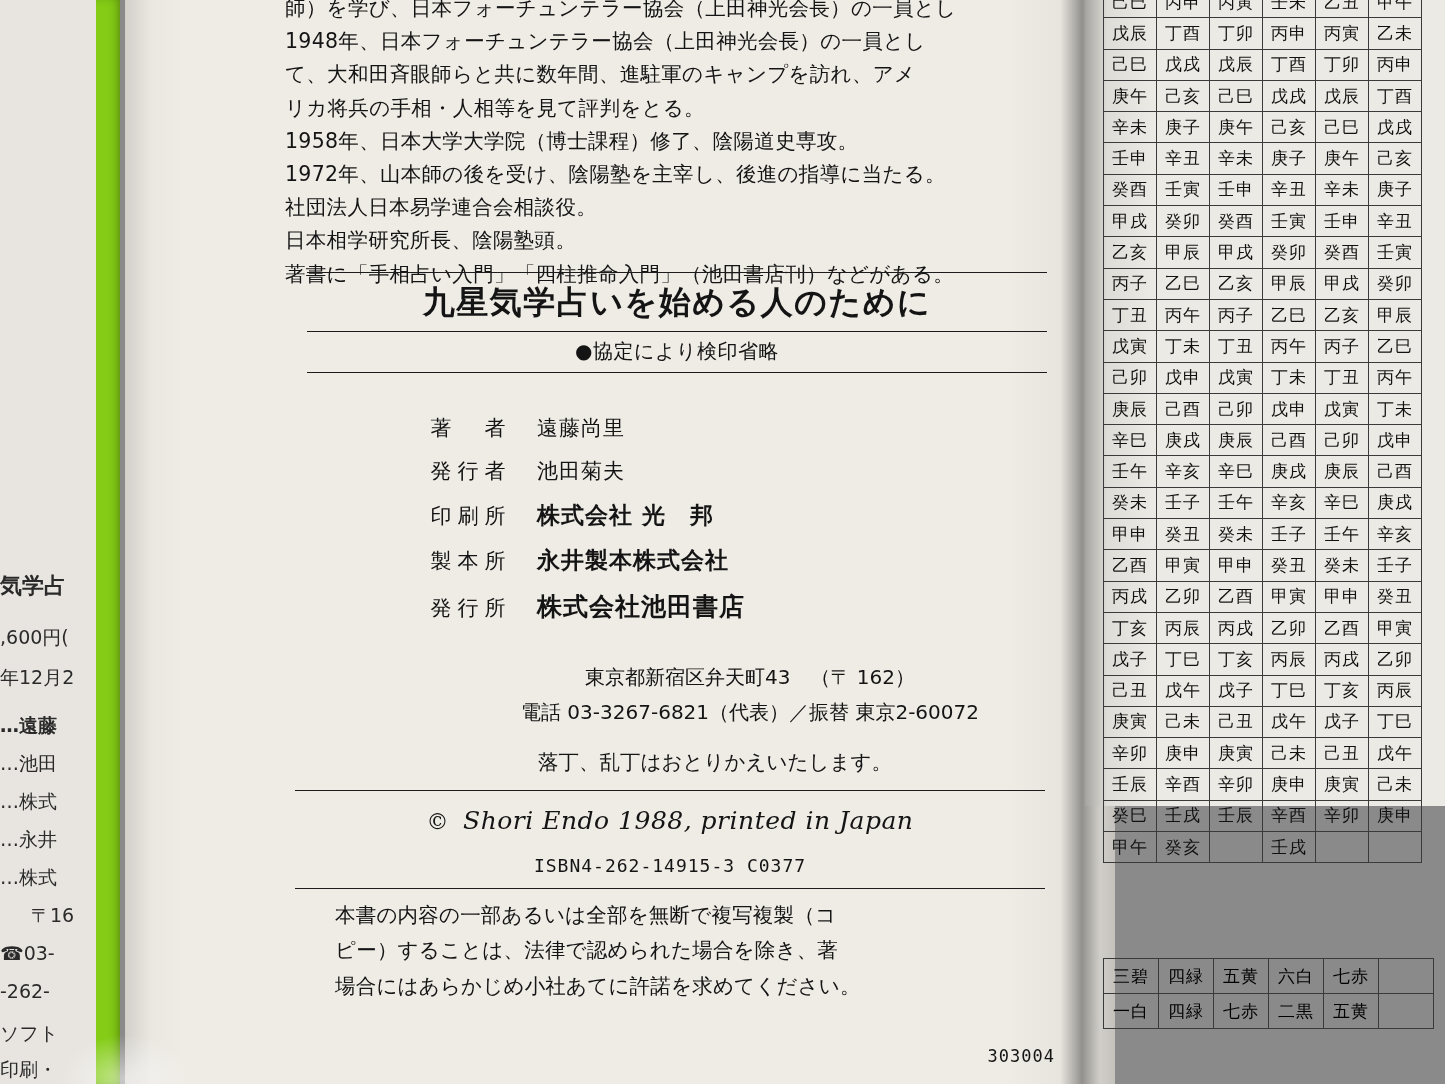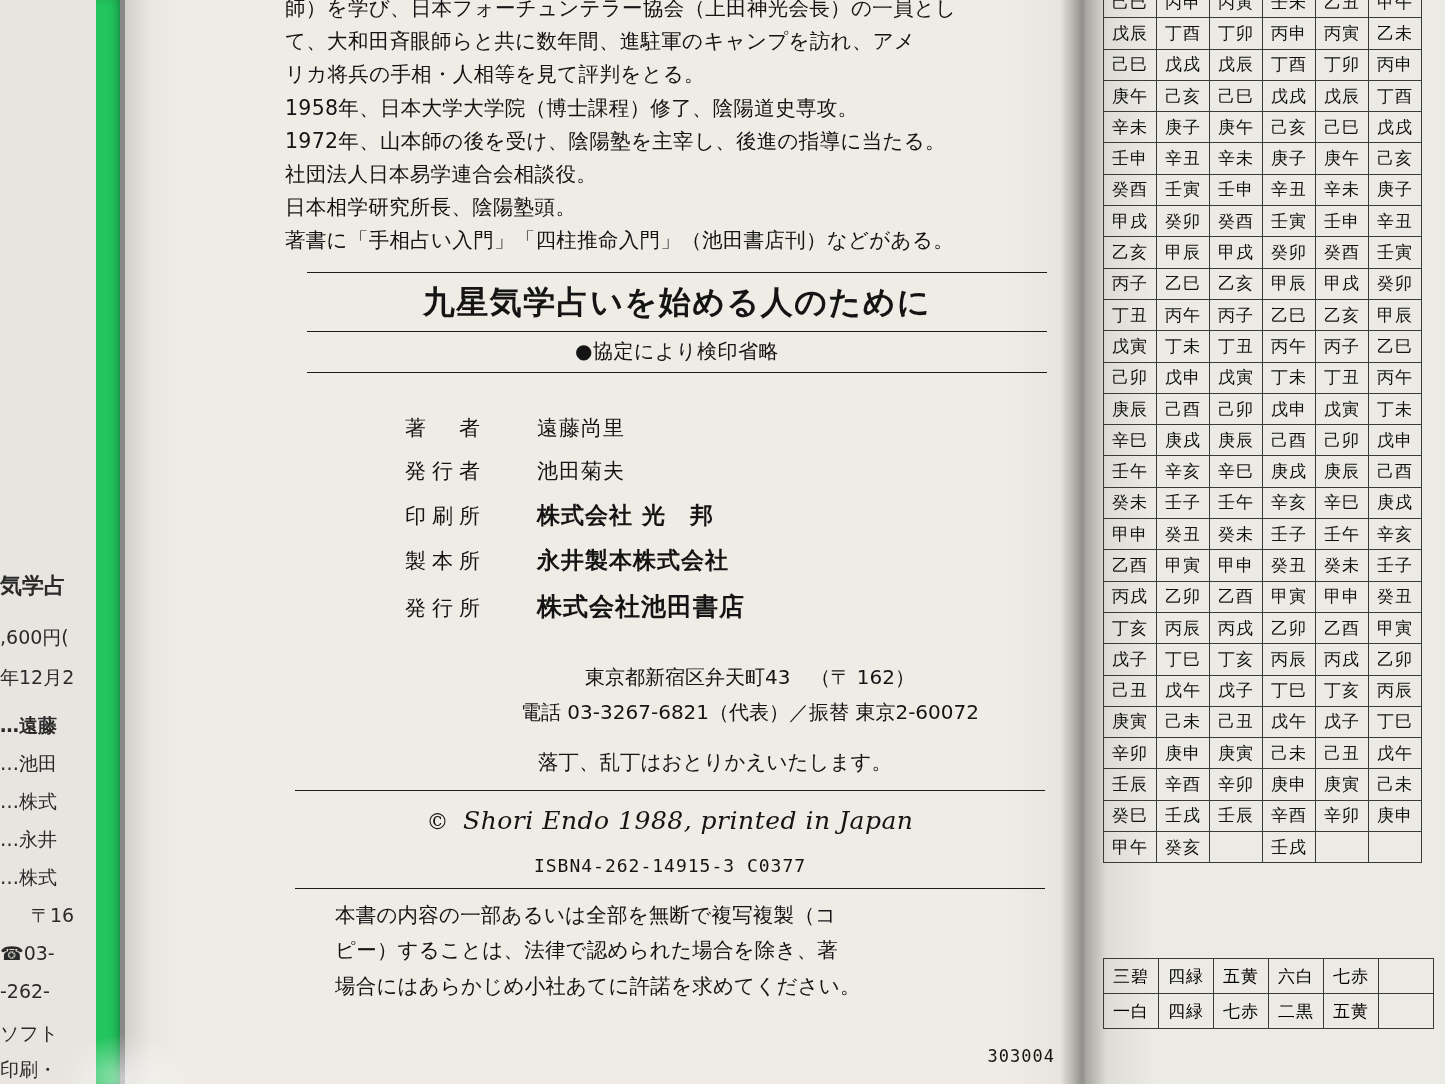--- a/index.html
+++ b/index.html
@@ -14,21 +14,21 @@
     overflow: hidden;
     background: #8a8a8a;
     font-family: "DejaVu Sans", sans-serif;
   }
 
   
   .left-sheet {
     position: absolute;
     left: 0; top: 0;
     width: 120px; height: 1084px;
-    background: #22c55e;
+    background: #84cc16;
     box-shadow: inset -6px 0 12px -6px rgba(0,0,0,0.45);
   }
   .left-sheet-inner {
     position: absolute;
     left: 0; top: 0;
     width: 96px; height: 1084px;
     background: #e8e5e0;
   }
   .left-col-text {
     position: absolute;
@@ -108,20 +108,21 @@
   }
   .credit-row {
     display: flex;
     align-items: baseline;
     margin-bottom: 22px;
   }
   .credit-label {
     width: 132px;
     letter-spacing: 6px;
     flex: none;
+    text-align: center;
   }
   .credit-value {
     letter-spacing: 1px;
   }
   .credit-value.big {
     font-size: 23px;
     font-weight: 700;
   }
   .credit-value.bigger {
     font-size: 25px;
@@ -202,21 +203,21 @@
     top: 1046px;
     font-family: "DejaVu Sans Mono", monospace;
     font-size: 17px;
     letter-spacing: 1px;
   }
 
   
   .right-page {
     position: absolute;
     left: 1085px; top: 0;
-    width: 360px; height: 1084px;
+    width: 360px; height: 806px;
     background: #eceae4;
     background-image: linear-gradient(90deg, rgba(0,0,0,0.30) 0px, rgba(0,0,0,0.06) 22px, rgba(0,0,0,0) 70px);
   }
   .kanshi-table {
     position: absolute;
     left: 18px;
     top: -14px;
     border-collapse: collapse;
     font-size: 17px;
   }
@@ -287,20 +288,21 @@
       <div class="left-col-text" style="top:1018px;">ソフト</div>
       <div class="left-col-text" style="top:1054px;">印刷・</div>
     </div>
   </div>
 
   <div class="main-page">
     <div class="main-inner">
 
       <div class="bio">
         <p>師）を学び、日本フォーチュンテラー協会（上田神光会長）の一員とし</p>
+        <p>1948年、日本フォーチュンテラー協会（上田神光会長）の一員とし</p>
         <p>て、大和田斉眼師らと共に数年間、進駐軍のキャンプを訪れ、アメ</p>
         <p>リカ将兵の手相・人相等を見て評判をとる。</p>
         <p>1958年、日本大学大学院（博士課程）修了、陰陽道史専攻。</p>
         <p>1972年、山本師の後を受け、陰陽塾を主宰し、後進の指導に当たる。</p>
         <p>社団法人日本易学連合会相談役。</p>
         <p>日本相学研究所長、陰陽塾頭。</p>
         <p>著書に「手相占い入門」「四柱推命入門」（池田書店刊）などがある。</p>
       </div>
 
       <div class="title-block">

